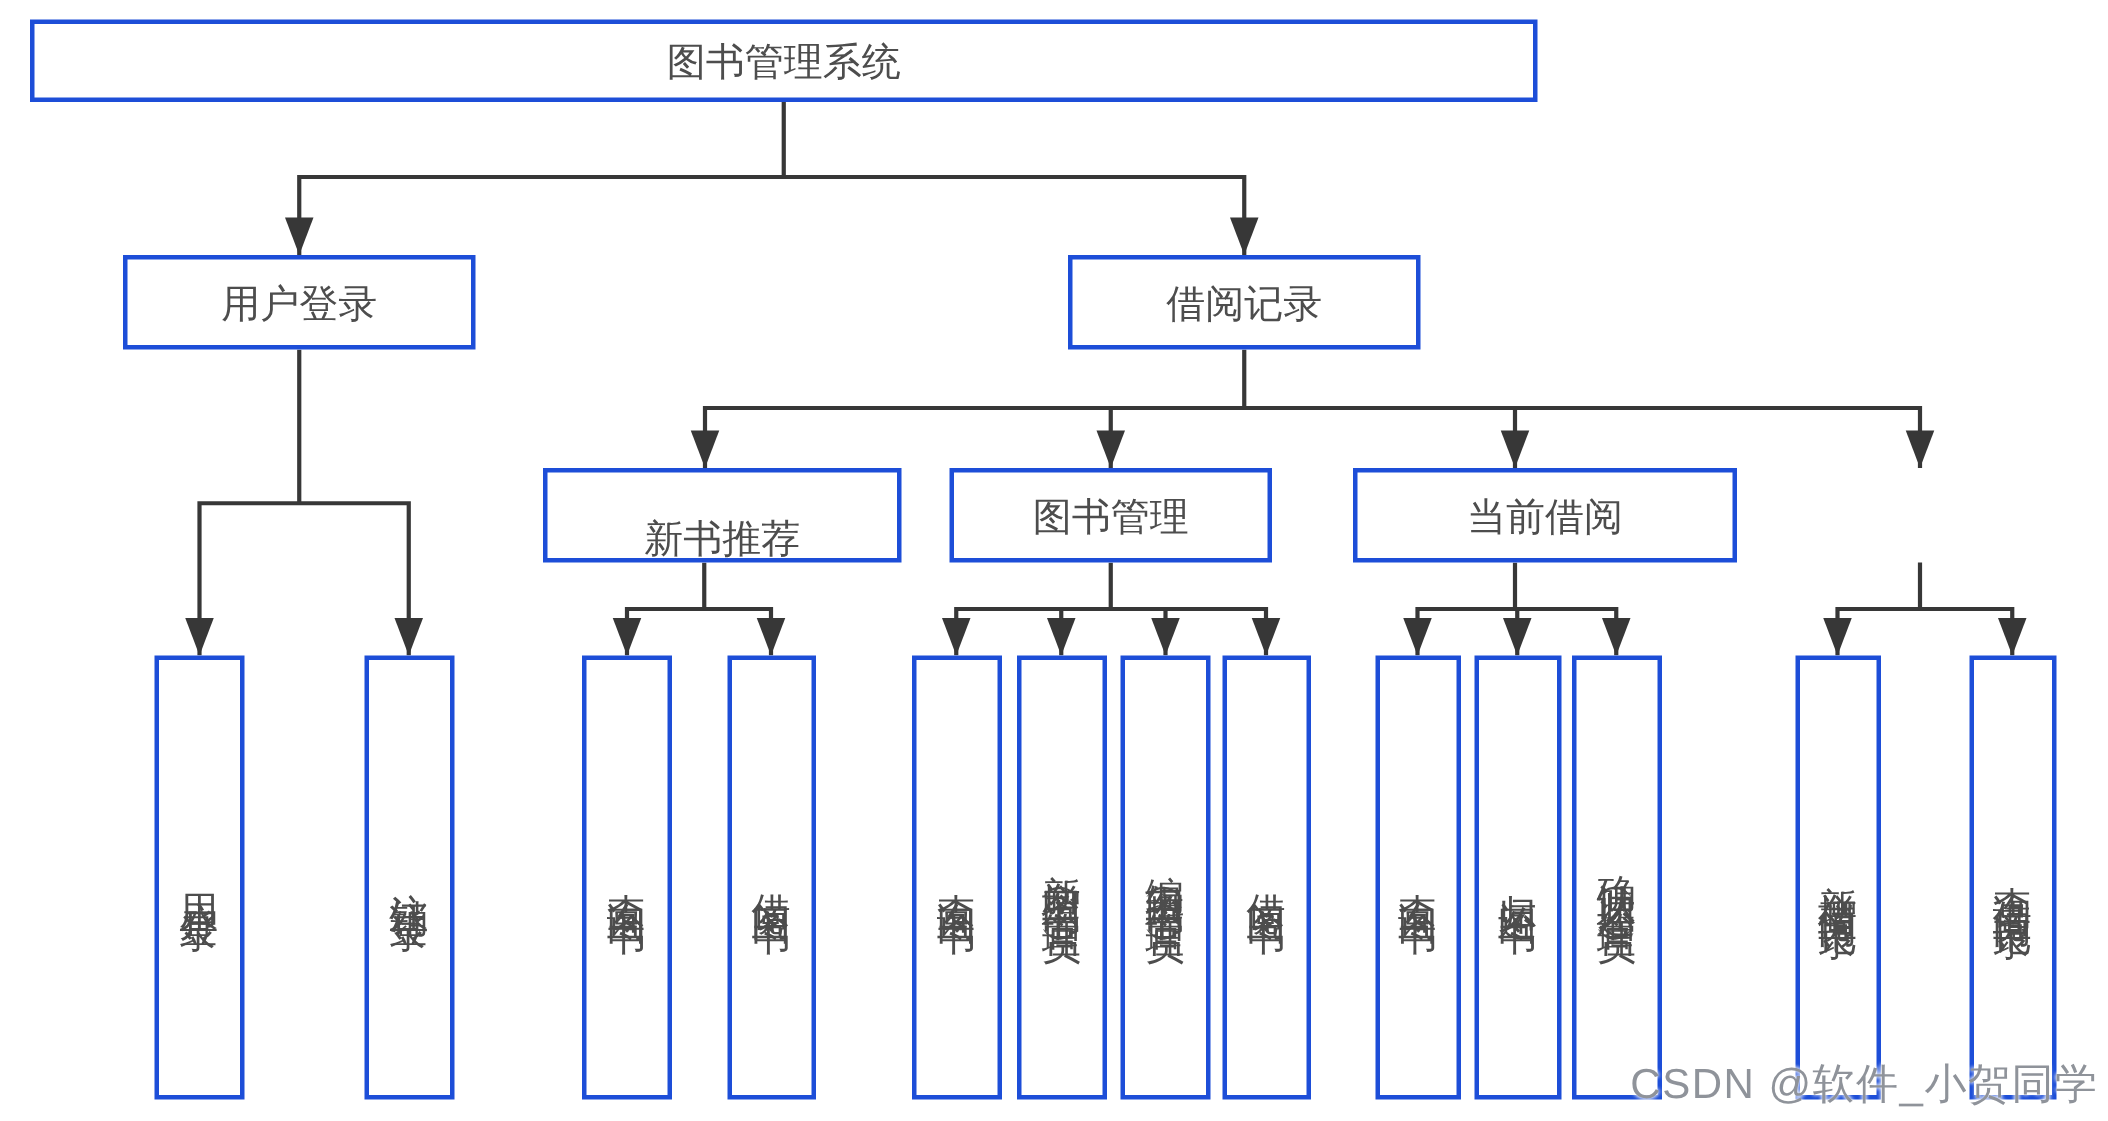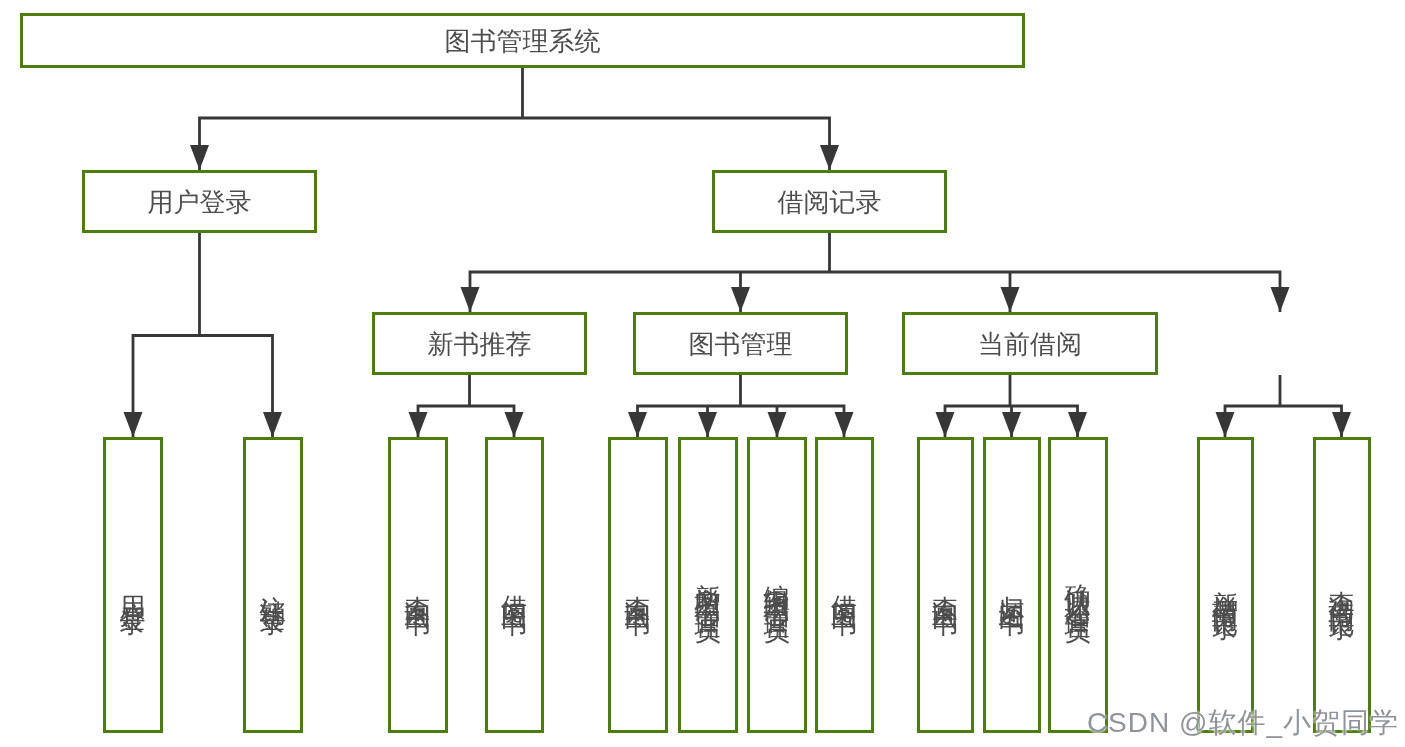--- a/index.html
+++ b/index.html
@@ -7,21 +7,21 @@
     position:relative;
     width:1405px;height:747px;
     background:#ffffff;
     font-family:"Liberation Sans", sans-serif;
     overflow:hidden;
   }
   .connectors{position:absolute;left:0;top:0;width:1405px;height:747px;}
   .node{
     position:absolute;
     box-sizing:border-box;
-    border:3px solid #4d7c0f;
+    border:3px solid #1d4ed8;
     background:#ffffff;
     display:flex;
     align-items:center;
     justify-content:center;
     color:#4d4d4d;
   }
   .node .lbl{
     font-size:26px;
     line-height:1;
     white-space:nowrap;
@@ -30,21 +30,21 @@
   .leaf .lbl{
     writing-mode:vertical-rl;
     text-orientation:mixed;
     letter-spacing:5px;
     font-size:26px;
   }
   
   .n-root{left:20px;top:13px;width:1005px;height:55px;}
   .n-user-login{left:82px;top:170px;width:235px;height:63px;}
   .n-book-manage{left:712px;top:170px;width:235px;height:63px;}
-  .n-new-book-rec{left:372px;top:312px;width:215px;height:63px;}
+  .n-new-book-rec{left:362px;top:312px;width:239px;height:63px;align-items:flex-end;}
   .n-book-borrow{left:633px;top:312px;width:215px;height:63px;}
   .n-current-borrow{left:902px;top:312px;width:256px;height:63px;}
   .n-borrow-record{left:1172px;top:312px;width:180px;height:63px;}
   .leaf{top:437px;height:296px;}
   .n-leaf-user-login{left:103px;width:60px;}
   .n-leaf-logout{left:243px;width:60px;}
   .n-leaf-query-book-rec{left:388px;width:60px;}
   .n-leaf-borrow-book-rec{left:485px;width:59px;}
   .n-leaf-query-book-borrow{left:608px;width:60px;}
   .n-leaf-add-book{left:678px;width:60px;}

